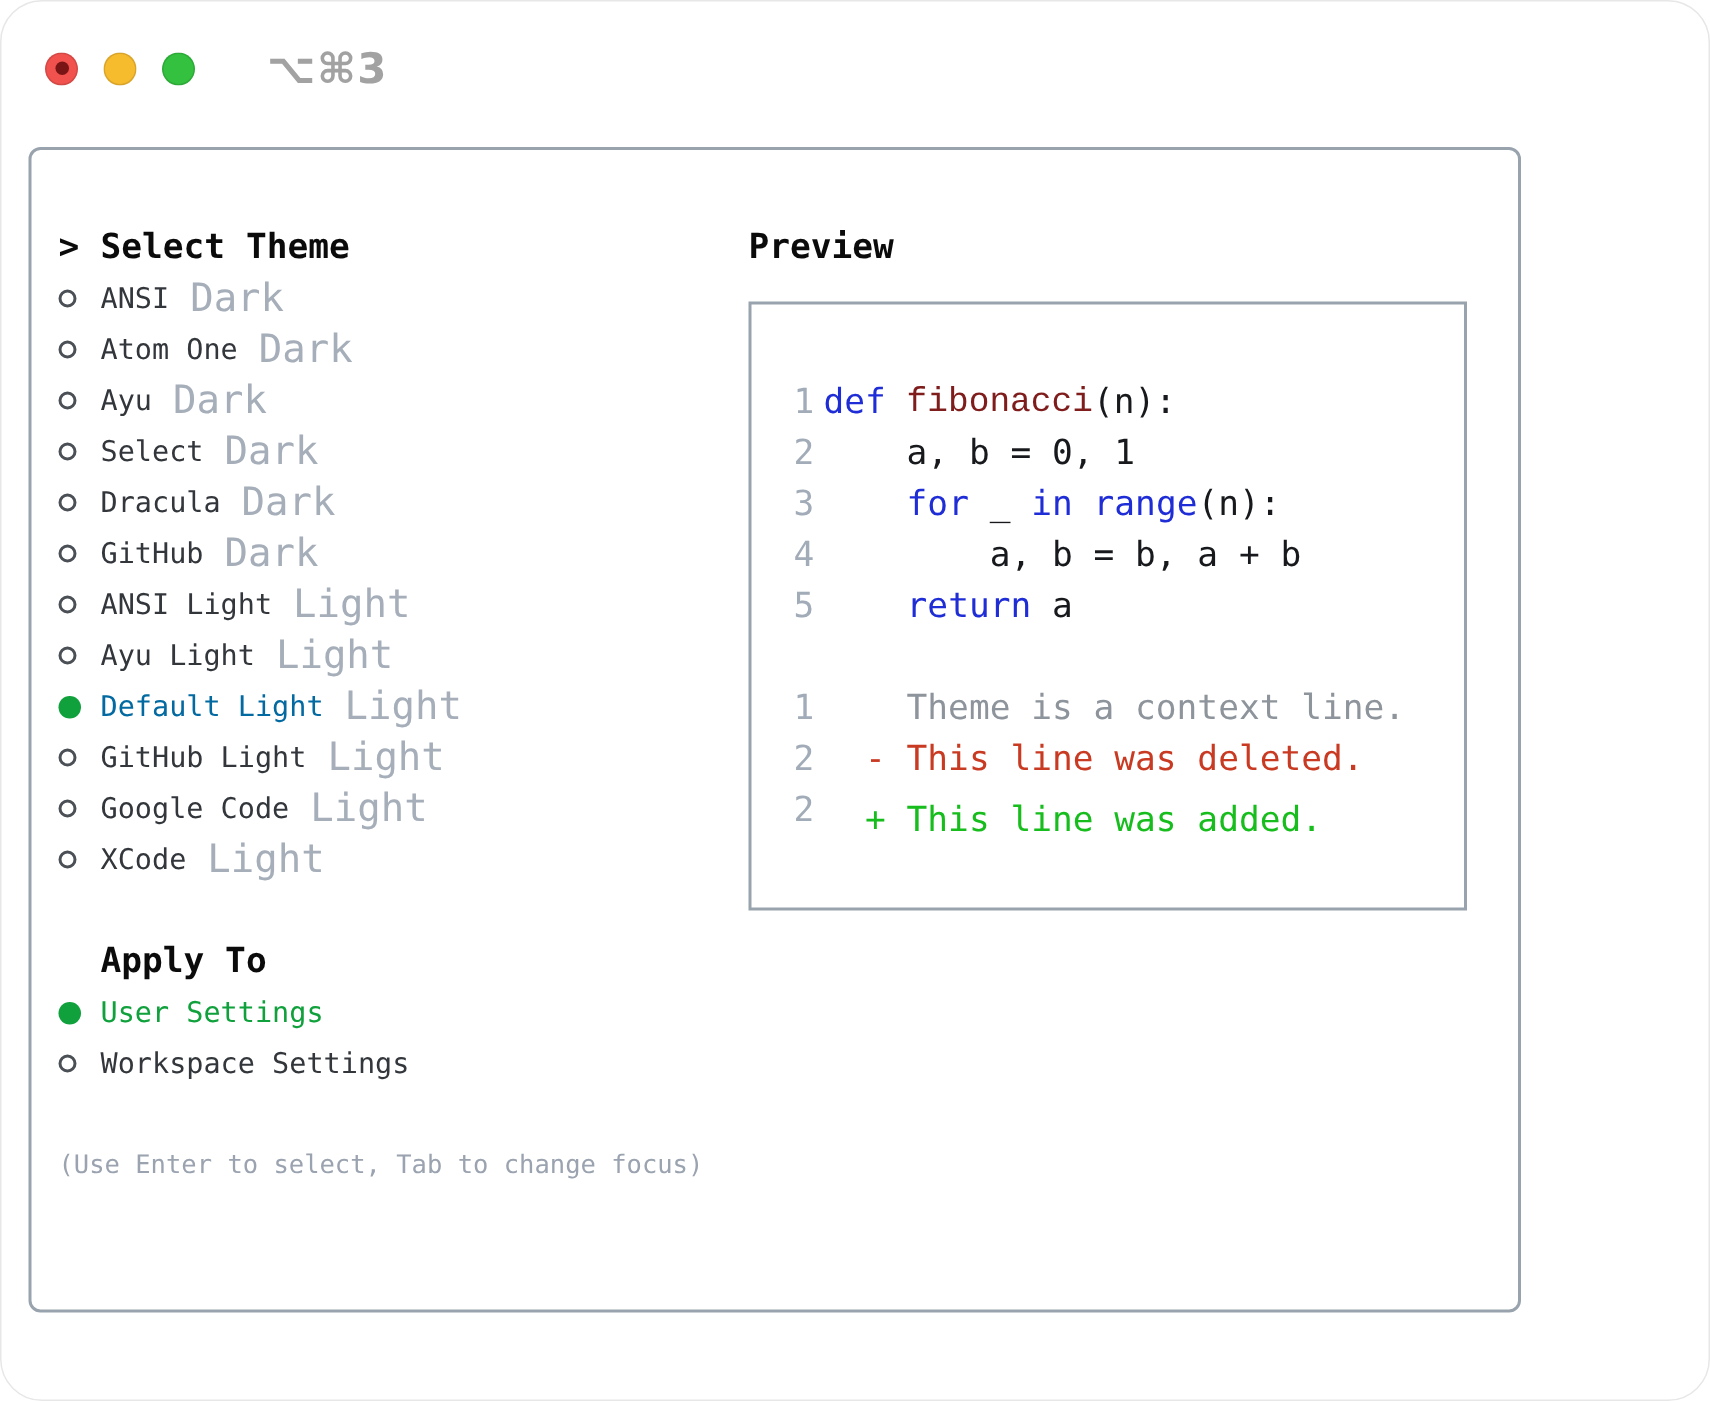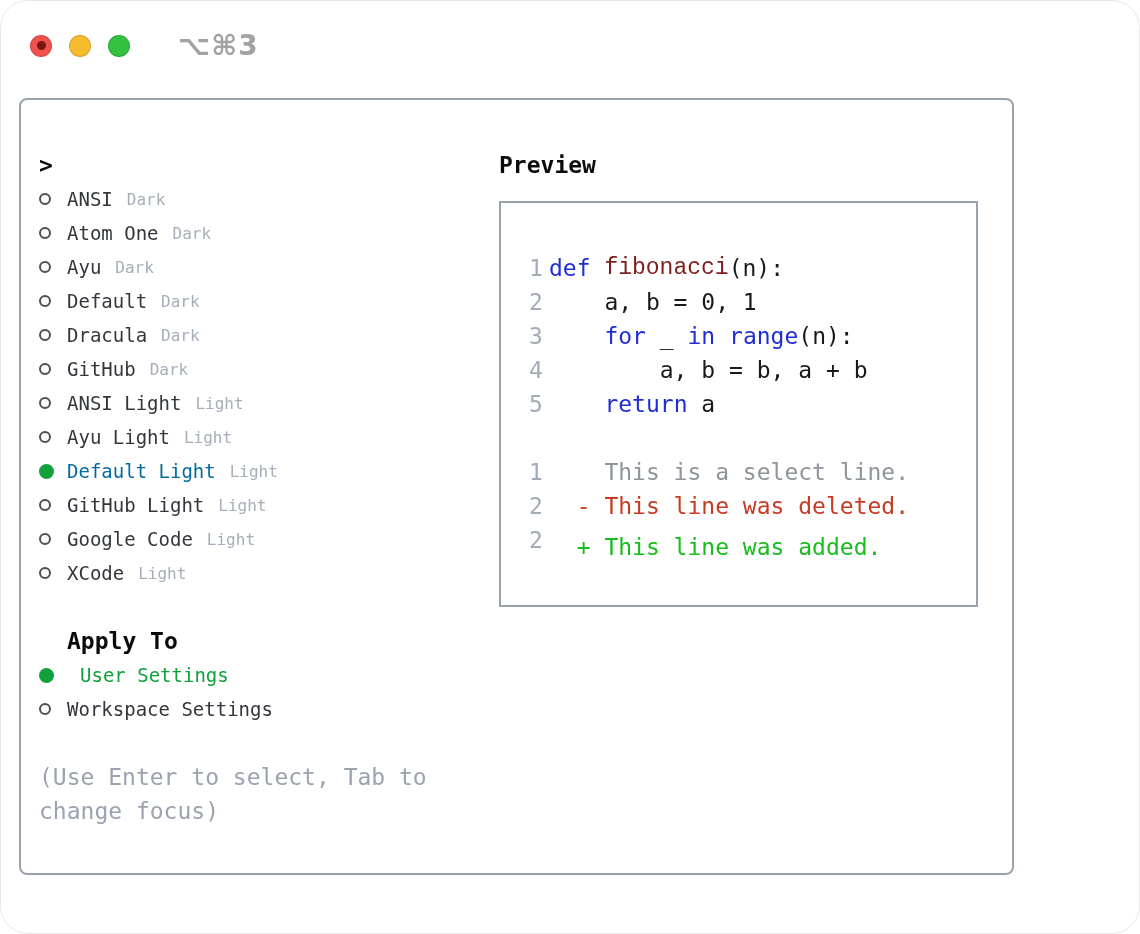--- a/index.html
+++ b/index.html
@@ -36,28 +36,28 @@
   .row { height:34px; display:flex; align-items:center; white-space:pre; }
   .icon-col { width:28px; display:flex; align-items:center; flex:none; }
 
   .prompt { color:#0b0b0b; font-weight:700; font-size:23px; }
   .section-title { color:#0b0b0b; font-weight:700; font-size:23px; }
 
   .radio { width:12px; height:12px; border:2px solid #4b5056; border-radius:50%; }
   .radio.on { width:15px; height:15px; border:none; background:#10a03c; }
 
   .t-name { font-size:19px; color:#33373c; }
-  .t-variant { font-size:16px; color:#a5aeb9; margin-left:14px; }
+  .t-variant { font-size:26px; color:#a5aeb9; margin-left:14px; }
   .theme-row.selected .t-name { color:#0369a1; }
   .apply-row .t-name { }
-  .apply-row.selected .t-name { color:#10a03c;margin-left:13px; }
+  .apply-row.selected .t-name { color:#10a03c; }
 
   .spacer { height:34px; }
 
-  .hint { width:430px; font-size:23px; line-height:34px; color:#9aa3af; }
+  .hint { width:430px; font-size:17px; line-height:34px; color:#9aa3af; }
 
   
   .preview-box {
     margin-top:19px; width:479px; height:406px;
     border:2px solid #99a3ae; padding:48px 0 0 28px;
   }
   .code-line { height:34px; display:flex; align-items:center; white-space:pre; font-size:23px; }
   .ln { width:20px; flex:none; color:#a2acb8; }
   .seg-plain    { color:#17191c; }
   .seg-keyword  { color:#1f2dd6; }
@@ -77,27 +77,28 @@
     <span class="light green"></span>
     <span class="shortcut">⌥⌘3</span>
   </div>
 
   <div class="panel">
 
     <div class="left-col">
 
       <div class="row">
         <span class="icon-col"><span class="prompt">&gt;</span></span>
+        <span class="section-title">Select Theme</span>
       </div>
 
       <div id="theme-list">
           <div class="row theme-row"><span class="icon-col"><span class="radio"></span></span><span class="t-name">ANSI</span><span class="t-variant">Dark</span></div>
           <div class="row theme-row"><span class="icon-col"><span class="radio"></span></span><span class="t-name">Atom One</span><span class="t-variant">Dark</span></div>
           <div class="row theme-row"><span class="icon-col"><span class="radio"></span></span><span class="t-name">Ayu</span><span class="t-variant">Dark</span></div>
-          <div class="row theme-row"><span class="icon-col"><span class="radio"></span></span><span class="t-name">Default</span><span class="t-variant">Dark</span></div>
+          <div class="row theme-row"><span class="icon-col"><span class="radio"></span></span><span class="t-name">Select</span><span class="t-variant">Dark</span></div>
           <div class="row theme-row"><span class="icon-col"><span class="radio"></span></span><span class="t-name">Dracula</span><span class="t-variant">Dark</span></div>
           <div class="row theme-row"><span class="icon-col"><span class="radio"></span></span><span class="t-name">GitHub</span><span class="t-variant">Dark</span></div>
           <div class="row theme-row"><span class="icon-col"><span class="radio"></span></span><span class="t-name">ANSI Light</span><span class="t-variant">Light</span></div>
           <div class="row theme-row"><span class="icon-col"><span class="radio"></span></span><span class="t-name">Ayu Light</span><span class="t-variant">Light</span></div>
           <div class="row theme-row selected"><span class="icon-col"><span class="radio on"></span></span><span class="t-name">Default Light</span><span class="t-variant">Light</span></div>
           <div class="row theme-row"><span class="icon-col"><span class="radio"></span></span><span class="t-name">GitHub Light</span><span class="t-variant">Light</span></div>
           <div class="row theme-row"><span class="icon-col"><span class="radio"></span></span><span class="t-name">Google Code</span><span class="t-variant">Light</span></div>
           <div class="row theme-row"><span class="icon-col"><span class="radio"></span></span><span class="t-name">XCode</span><span class="t-variant">Light</span></div>
         </div>
 
@@ -123,20 +124,20 @@
       <div class="row">
         <span class="section-title">Preview</span>
       </div>
       <div class="preview-box" id="preview-box">
           <div class="code-line"><span class="ln">1</span><span class="seg-keyword">def </span><span class="seg-function">fibonacci</span><span class="seg-plain">(n):</span></div>
           <div class="code-line"><span class="ln">2</span><span class="seg-plain">    a, b = 0, 1</span></div>
           <div class="code-line"><span class="ln">3</span><span class="seg-plain">    </span><span class="seg-keyword">for</span><span class="seg-plain"> _ </span><span class="seg-keyword">in</span><span class="seg-plain"> </span><span class="seg-keyword">range</span><span class="seg-plain">(n):</span></div>
           <div class="code-line"><span class="ln">4</span><span class="seg-plain">        a, b = b, a + b</span></div>
           <div class="code-line"><span class="ln">5</span><span class="seg-plain">    </span><span class="seg-keyword">return</span><span class="seg-plain"> a</span></div>
           <div class="code-line"><span class="ln"></span></div>
-          <div class="code-line"><span class="ln">1</span><span class="seg-context">    This is a select line.</span></div>
+          <div class="code-line"><span class="ln">1</span><span class="seg-context">    Theme is a context line.</span></div>
           <div class="code-line"><span class="ln">2</span><span class="seg-deleted">  - This line was deleted.</span></div>
           <div class="code-line"><span class="ln">2</span><span class="seg-added">  + This line was added.</span></div>
         </div>
     </div>
 
   </div>
 </div>
 
 </body></html>

